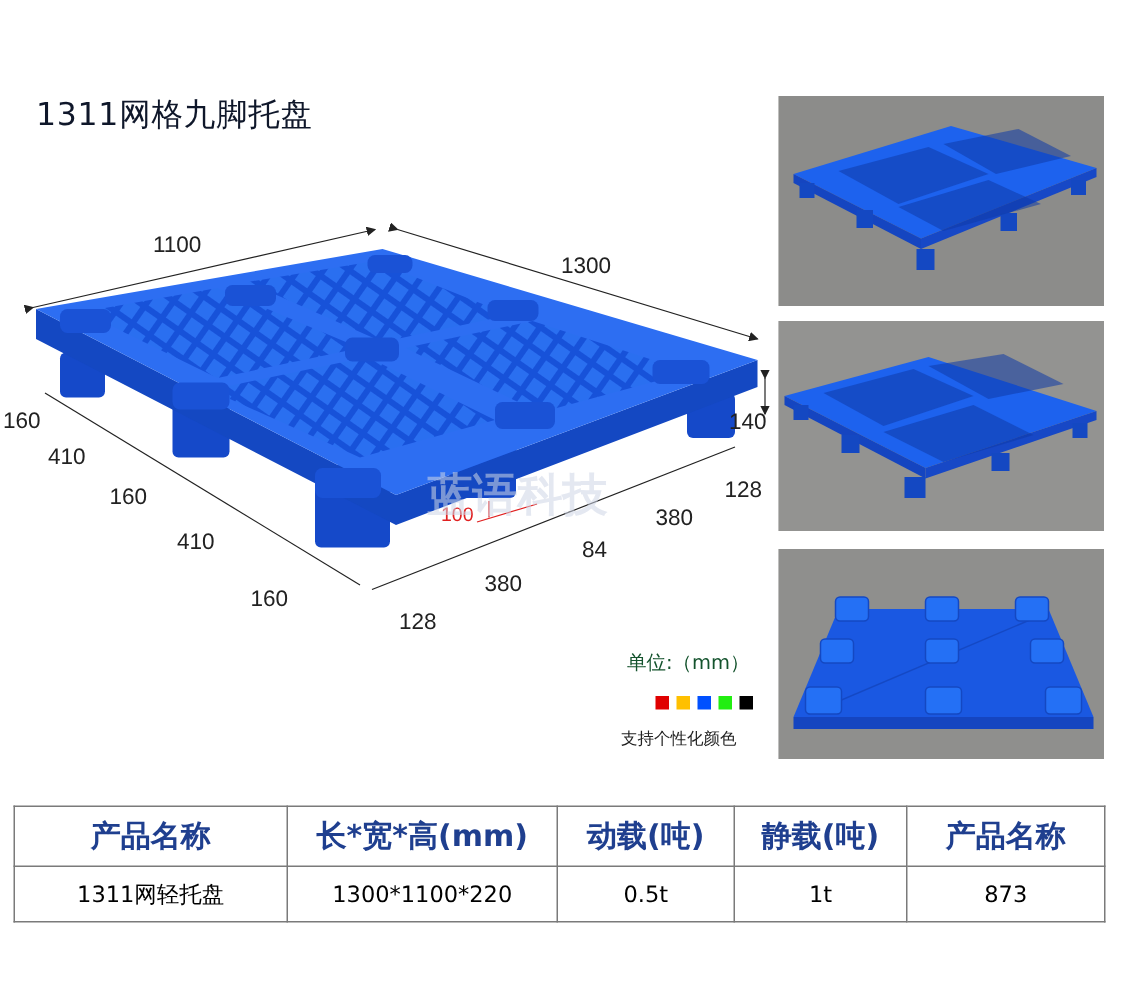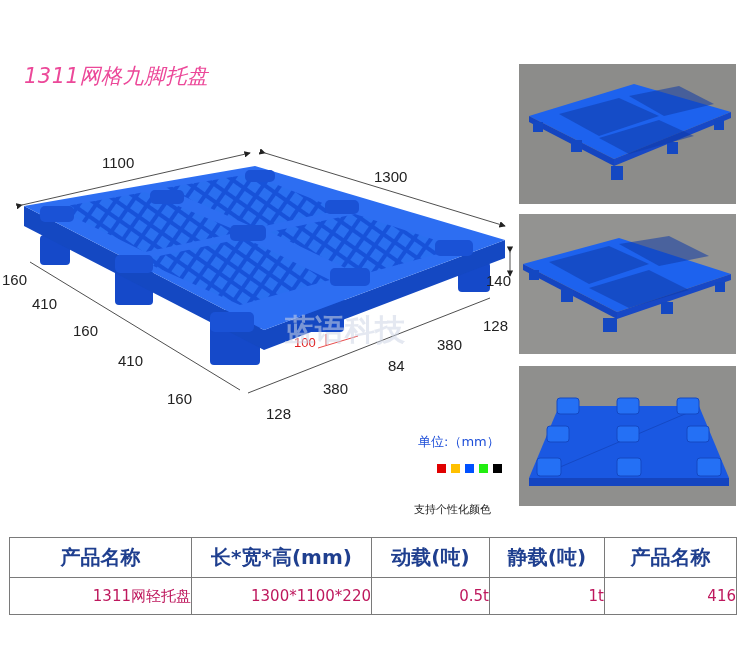--- a/index.html
+++ b/index.html
@@ -1,28 +1,28 @@
 <!DOCTYPE html>
 <html><head>
 <meta charset="utf-8">
 <style>
   html, body { margin:0; padding:0; background:#ffffff; }
   body { width:750px; height:669px; position:relative; overflow:hidden; font-family:"DejaVu Sans", "Liberation Sans", sans-serif; color:#222; }
-  .title { position:absolute; left:24px; top:62px; font-size:21px; color:#ec4899; letter-spacing:0.5px;font-style:italic; }
+  .title { position:absolute; left:24px; top:62px; font-size:21px; color:#0f172a; letter-spacing:0.5px; }
   .drawing { position:absolute; left:0; top:130px; width:520px; height:300px; }
   .photo { position:absolute; left:519px; width:217px; background:#8d8d8b; overflow:hidden; }
   .photo svg { display:block; }
-  .unit { position:absolute; left:418px; top:433px; font-size:13px; color:#1d4ed8; }
+  .unit { position:absolute; left:418px; top:433px; font-size:13px; color:#14532d; }
   .swatches { position:absolute; left:437px; top:464px; display:flex; gap:5px; }
   .sw { width:9px; height:9px; }
-  .custom { position:absolute; left:414px; top:502px; font-size:11px; color:#222; }
+  .custom { position:absolute; left:414px; top:485px; font-size:11px; color:#222; }
   table.spec { position:absolute; left:9px; top:537px; width:727px; border-collapse:collapse; table-layout:fixed; }
   table.spec th, table.spec td { border:1px solid #7a7a7a; text-align:center; padding:0;margin-top:30px; }
   table.spec th { height:39px; font-size:20px; font-weight:bold; color:#1f3f8f; }
-  table.spec td { height:36px; font-size:15px; color:#be185d;text-align:right; }
+  table.spec td { height:36px; font-size:15px; color:#000000; }
   .dim { font-family:"Liberation Sans", sans-serif; font-size:15px; fill:#222; }
 </style>
 </head>
 <body>
 
 <div class="title">1311网格九脚托盘</div>
 
 <svg class="drawing" viewBox="0 130 520 300" width="520" height="300">
   <defs>
     <pattern id="grid" width="14" height="14" patternUnits="userSpaceOnUse" patternTransform="rotate(35)">
@@ -175,16 +175,16 @@
       <th>静载(吨)</th>
       <th>产品名称</th>
     </tr>
   </thead>
   <tbody>
     <tr>
       <td>1311网轻托盘</td>
       <td>1300*1100*220</td>
       <td>0.5t</td>
       <td>1t</td>
-      <td>416</td>
+      <td>873</td>
     </tr>
   </tbody>
 </table>
 
 </body></html>

